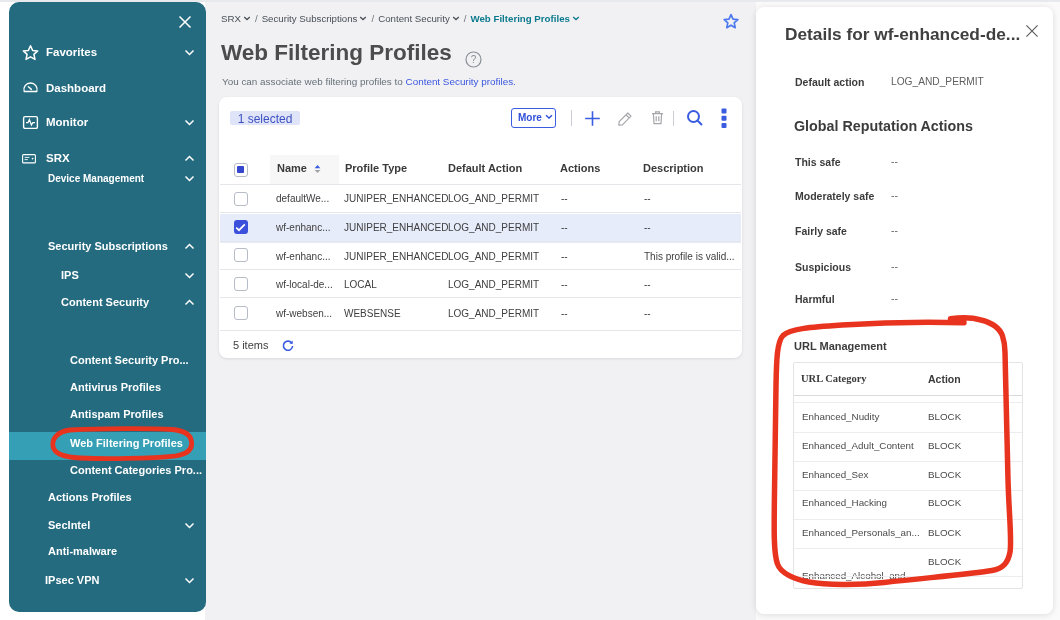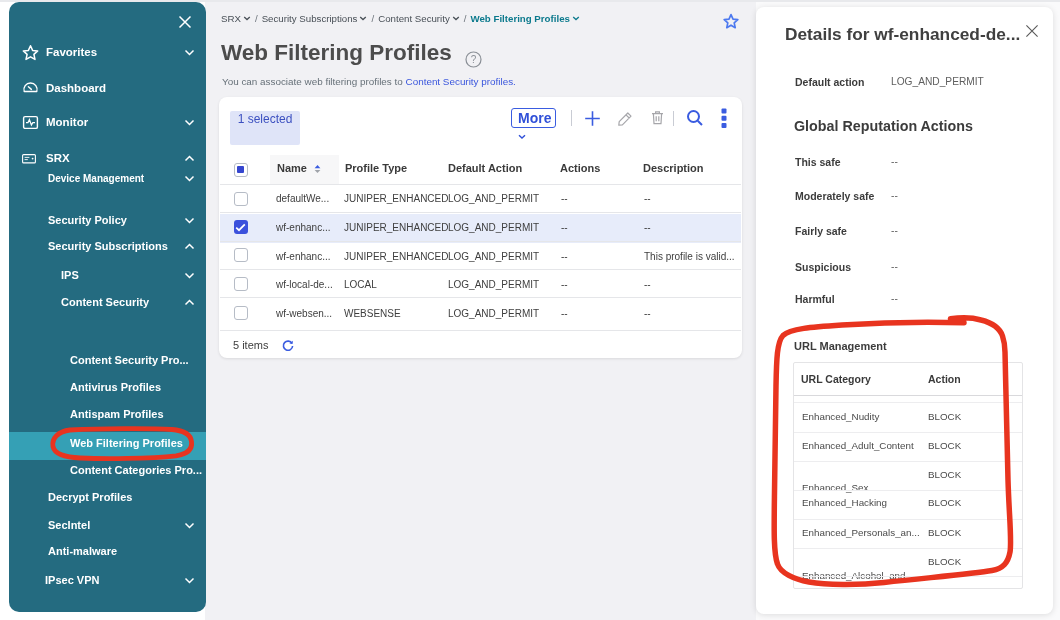--- a/index.html
+++ b/index.html
@@ -24,24 +24,24 @@
 #crumbs .sep { color:#6c737a; padding:0 4px; }
 #crumbs b.cur { color:#0c7a8d; font-weight:700; }
 .cdown { display:inline-block; vertical-align:1px; margin-left:2px; }
 
 #h1 { left:221px; top:40px; font-size:22.5px; font-weight:700; color:#4c4c4c; letter-spacing:0; }
 #subtitle { left:222px; top:76px; font-size:9.9px; color:#667078; }
 #subtitle a { color:#3a56dd; text-decoration:none; }
 
 #card { left:219px; top:97px; width:523px; height:261px; background:#fff;
   border-radius:8px; box-shadow:0 1px 3px rgba(0,0,0,.10); }
-#chip { left:230px; top:111px; width:70px; height:34px; background:#dfe4f8;
+#chip { left:230px; top:111px; width:70px; height:14px; background:#dfe4f8;
   border-radius:2px; font-size:12px; color:#3c50c0; text-align:center; line-height:17.5px; }
 #morebtn { left:511px; top:108px; width:45px; height:20px; border:1px solid #3a5ce0;
-  border-radius:3px; color:#3050d8; font-size:14px; font-weight:700; text-align:left;
+  border-radius:3px; color:#3050d8; font-size:10px; font-weight:700; text-align:left;
   line-height:18px; padding-left:6px; }
 .vsep { width:1px; background:#c9ccd4; }
 
 .th { position:absolute; font-size:11px; font-weight:700; color:#3a3a3a; }
 .td { position:absolute; font-size:10px; color:#3e3e3e; white-space:nowrap; }
 .rowline { position:absolute; left:220px; width:521px; height:1px; background:#e5e6e9; }
 .cb { position:absolute; width:14px; height:14px; border:1px solid #b6bcc6;
   border-radius:3px; background:#fff; }
 #selrow { left:220px; top:213.5px; width:521px; height:29px; background:#e7ecfa; }
 
@@ -105,26 +105,20 @@
         <svg class="chev" width="13" height="13" viewBox="0 0 13 13">
           <path d="M2.5 8.5 L6.5 4.5 L10.5 8.5" fill="none" stroke="#fff" stroke-width="1.5"></path>
         </svg>
       </div>
     <div class="nav" style="top:163px; font-size:10px;">
         <span class="txt" style="left:39px;">Device Management</span>
         <svg class="chev" width="13" height="13" viewBox="0 0 13 13">
           <path d="M2.5 4.5 L6.5 8.5 L10.5 4.5" fill="none" stroke="#fff" stroke-width="1.5"></path>
         </svg>
       </div>
-    <div class="nav" style="top:205px; font-size:11px;">
-        <span class="txt" style="left:39px;">Security Policy</span>
-        <svg class="chev" width="13" height="13" viewBox="0 0 13 13">
-          <path d="M2.5 4.5 L6.5 8.5 L10.5 4.5" fill="none" stroke="#fff" stroke-width="1.5"></path>
-        </svg>
-      </div>
     <div class="nav" style="top:230.5px; font-size:11px;">
         <span class="txt" style="left:39px;">Security Subscriptions</span>
         <svg class="chev" width="13" height="13" viewBox="0 0 13 13">
           <path d="M2.5 8.5 L6.5 4.5 L10.5 8.5" fill="none" stroke="#fff" stroke-width="1.5"></path>
         </svg>
       </div>
     <div class="nav" style="top:260px; font-size:11px;">
         <span class="txt" style="left:52px;">IPS</span>
         <svg class="chev" width="13" height="13" viewBox="0 0 13 13">
           <path d="M2.5 4.5 L6.5 8.5 L10.5 4.5" fill="none" stroke="#fff" stroke-width="1.5"></path>
@@ -145,21 +139,21 @@
     <div class="nav" style="top:399px; font-size:11px;">
         <span class="txt" style="left:61px;">Antispam Profiles</span>
       </div>
     <div class="nav" style="top:428px; font-size:11px;">
         <span class="txt" style="left:61px;">Web Filtering Profiles</span>
       </div>
     <div class="nav" style="top:455px; font-size:11px;">
         <span class="txt" style="left:61px;">Content Categories Pro...</span>
       </div>
     <div class="nav" style="top:482px; font-size:11px;">
-        <span class="txt" style="left:39px;">Decrypt Profiles</span>
+        <span class="txt" style="left:39px;">Actions Profiles</span>
       </div>
     <div class="nav" style="top:509.5px; font-size:11px;">
         <span class="txt" style="left:39px;">SecIntel</span>
         <svg class="chev" width="13" height="13" viewBox="0 0 13 13">
           <path d="M2.5 4.5 L6.5 8.5 L10.5 4.5" fill="none" stroke="#fff" stroke-width="1.5"></path>
         </svg>
       </div>
     <div class="nav" style="top:536px; font-size:11px;">
         <span class="txt" style="left:39px;">Anti-malware</span>
       </div>
@@ -293,31 +287,31 @@
   <div class="plabel" style="top:190px;">Moderately safe</div>
     <div class="pval" style="top:190px;">--</div>
   <div class="plabel" style="top:225px;">Fairly safe</div>
     <div class="pval" style="top:225px;">--</div>
   <div class="plabel" style="top:261px;">Suspicious</div>
     <div class="pval" style="top:261px;">--</div>
   <div class="plabel" style="top:293px;">Harmful</div>
     <div class="pval" style="top:293px;">--</div>
   <div id="urlcat" class="abs">URL Management</div>
   <div id="utable" class="abs"></div>
-  <div class="uth" style="left:801px; top:373px;">URL Category</div>
+  <div class="uth" style="left:801px; top:373px;font-family:Liberation Serif, serif;">URL Category</div>
   <div class="uth" style="left:928px; top:373px;">Action</div>
   <div class="uline" style="top:395px; background:#d9d9dc;"></div>
   <div class="uline" style="top:402px;"></div>
   <div class="utd" style="left:802px; top:411px;">Enhanced_Nudity</div>
   <div class="utd" style="left:928px; top:411px;">BLOCK</div>
   <div class="uline" style="top:432px;"></div>
   <div class="utd" style="left:802px; top:440px;">Enhanced_Adult_Content</div>
   <div class="utd" style="left:928px; top:440px;">BLOCK</div>
   <div class="uline" style="top:461px;"></div>
-  <div class="utd" style="left:802px; top:482px;">Enhanced_Sex</div>
+  <div class="utd" style="left:802px; top:469px;">Enhanced_Sex</div>
   <div class="utd" style="left:928px; top:469px;">BLOCK</div>
   <div class="uline" style="top:490px;"></div>
   <div class="utd" style="left:802px; top:497px;">Enhanced_Hacking</div>
   <div class="utd" style="left:928px; top:497px;">BLOCK</div>
   <div class="uline" style="top:519px;"></div>
   <div class="utd" style="left:802px; top:527px;">Enhanced_Personals_an...</div>
   <div class="utd" style="left:928px; top:527px;">BLOCK</div>
   <div class="uline" style="top:548px;"></div>
   <div class="utd" style="left:802px; top:556px;margin-top:14px;">Enhanced_Alcohol_and_...</div>
   <div class="utd" style="left:928px; top:556px;">BLOCK</div>

